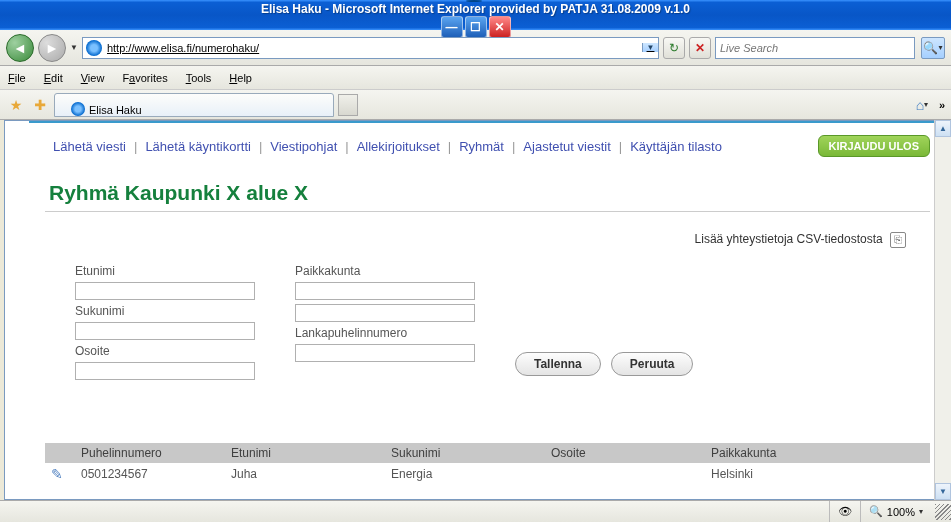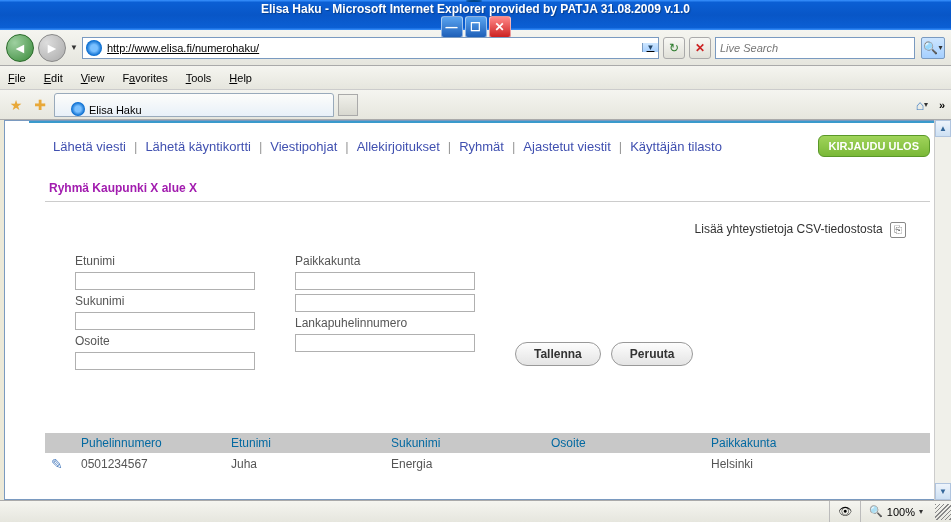--- a/index.html
+++ b/index.html
@@ -48,36 +48,36 @@
 
 
 .content { position: absolute; top: 120px; bottom: 22px; left: 4px; right: 4px; background: white; border: 1px solid #7a9ac0; overflow: auto; padding-left: 24px; }
 .content-inner { border-top: 2px solid #3a9acc; padding: 0; }
 
 .app-nav { display: flex; align-items: center; padding: 12px 16px; gap: 0; font-size: 13px; }
 .app-nav a { color: #4050b0; text-decoration: none; padding: 0 8px; }
 .app-nav .sep { color: #999; }
 .logout { margin-left: auto; background: linear-gradient(to bottom, #a0d45a, #7ab838); color: white; font-weight: bold; font-size: 11px; padding: 4px 10px; border: 1px solid #5a9828; border-radius: 6px; }
 
-.page-title { color: #a21caf; font-size: 12px; font-weight: bold; padding: 12px 20px 6px; }
+.page-title { color: #15803d; font-size: 21px; font-weight: bold; padding: 12px 20px 6px; }
 .hr { border-top: 1px solid #ccc; margin: 0 16px 20px; }
 
 .csv-link { text-align: right; padding: 0 40px 16px; color: #444; font-size: 12px; }
 .csv-link a { color: #333; text-decoration: none; }
 .csv-icon { display: inline-block; width: 16px; height: 16px; border: 1px solid #888; border-radius: 2px; vertical-align: middle; margin-left: 4px; text-align: center; font-size: 10px; color: #666; line-height: 14px; }
 
 .form-area { display: flex; padding: 0 30px 20px 46px; gap: 40px; }
 .form-col { display: flex; flex-direction: column; gap: 4px; }
 .form-col label { color: #555; font-size: 12px; }
 .form-col input { width: 180px; height: 18px; border: 1px solid #b0b0b0; padding: 1px 3px; font-size: 11px; }
 .form-btns { display: flex; gap: 10px; align-items: flex-end; padding-bottom: 4px; font-weight: bold; }
 .pill-btn { padding: 4px 18px; border: 1px solid #999; border-radius: 12px; background: linear-gradient(to bottom, #fdfdfd, #e4e4e4); font-size: 12px; color: #333; cursor: pointer; }
 
 .table { margin: 10px 16px 30px; }
-.table-head { display: flex; background: #c8c8c8; color: #0369a1; font-size: 12px; margin-top: 43px; }
+.table-head { display: flex; background: #c8c8c8; color: #404040; font-size: 12px; margin-top: 43px; }
 .table-head > div, .table-row > div { padding: 3px 6px; }
 .col-icon { width: 30px; }
 .col-phone { width: 150px; }
 .col-fn { width: 160px; }
 .col-ln { width: 160px; }
 .col-addr { width: 160px; }
 .col-city { flex: 1; }
 .table-row { display: flex; color: #555; font-size: 12px; align-items: center; }
 .edit-icon { color: #5080c0; font-size: 14px; }
 

